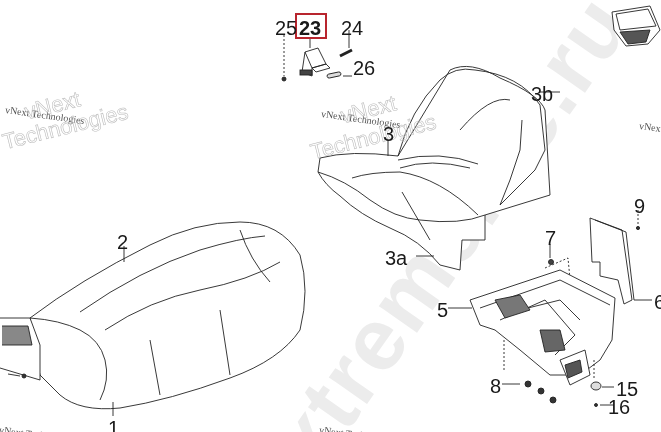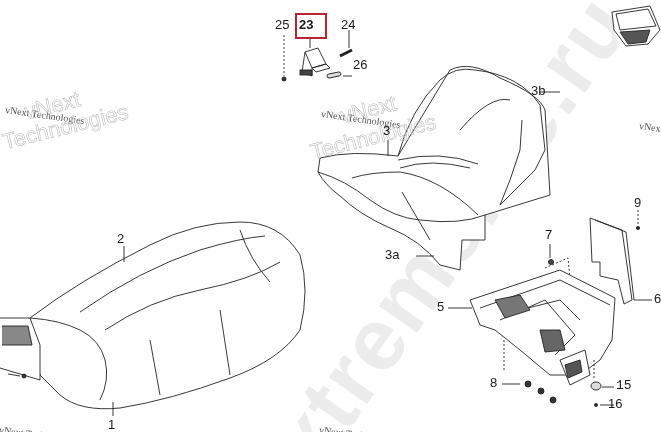--- a/index.html
+++ b/index.html
@@ -1,18 +1,18 @@
 <!DOCTYPE html>
 <html><head>
 <meta charset="utf-8">
 <style>
   html, body { margin:0; padding:0; }
   body { width:661px; height:432px; background:#ffffff; position:relative; overflow:hidden; font-family:"Liberation Sans", sans-serif; }
   .stage { position:absolute; left:0; top:0; width:661px; height:432px; }
-  .label { position:absolute; font-family:"Liberation Sans", sans-serif; font-size:13px; color:#1a1a1a; line-height:1; cursor:pointer; }
+  .label { position:absolute; font-family:"Liberation Sans", sans-serif; font-size:20px; color:#1a1a1a; line-height:1; cursor:pointer; }
   .wm-small { position:absolute; font-family:"Liberation Serif", serif; font-size:10px; color:#555; white-space:nowrap; transform:rotate(8deg); transform-origin:left top; }
   .wm-outline { position:absolute; font-family:"Liberation Sans", sans-serif; font-size:22px; color:transparent; -webkit-text-stroke:0.6px #bdbdbd; white-space:nowrap; transform:rotate(-14deg); transform-origin:left top; }
   .wm-big { position:absolute; font-family:"Liberation Sans", sans-serif; font-weight:bold; font-size:88px; color:#ececec; white-space:nowrap; transform:rotate(-55deg); transform-origin:left top; letter-spacing:2px; }
   .highlight { position:absolute; border:2px solid #b8252e; }
   svg { position:absolute; left:0; top:0; }
 </style>
 </head>
 <body>
 
 <div class="stage">
@@ -135,15 +135,15 @@
   <div class="label" style="left:531px;top:84px;">3b</div>
   <div class="label" style="left:383px;top:124px;">3</div>
   <div class="label" style="left:385px;top:248px;">3a</div>
   <div class="label" style="left:117px;top:232px;">2</div>
   <div class="label" style="left:108px;top:418px;">1</div>
   <div class="label" style="left:634px;top:196px;">9</div>
   <div class="label" style="left:545px;top:228px;">7</div>
   <div class="label" style="left:654px;top:292px;">6</div>
   <div class="label" style="left:437px;top:300px;">5</div>
   <div class="label" style="left:490px;top:376px;">8</div>
-  <div class="label" style="left:616px;top:379px;font-family:Liberation Mono, monospace;">15</div>
+  <div class="label" style="left:616px;top:379px;">15</div>
   <div class="label" style="left:608px;top:397px;">16</div>
 </div>
 
 </body></html>

